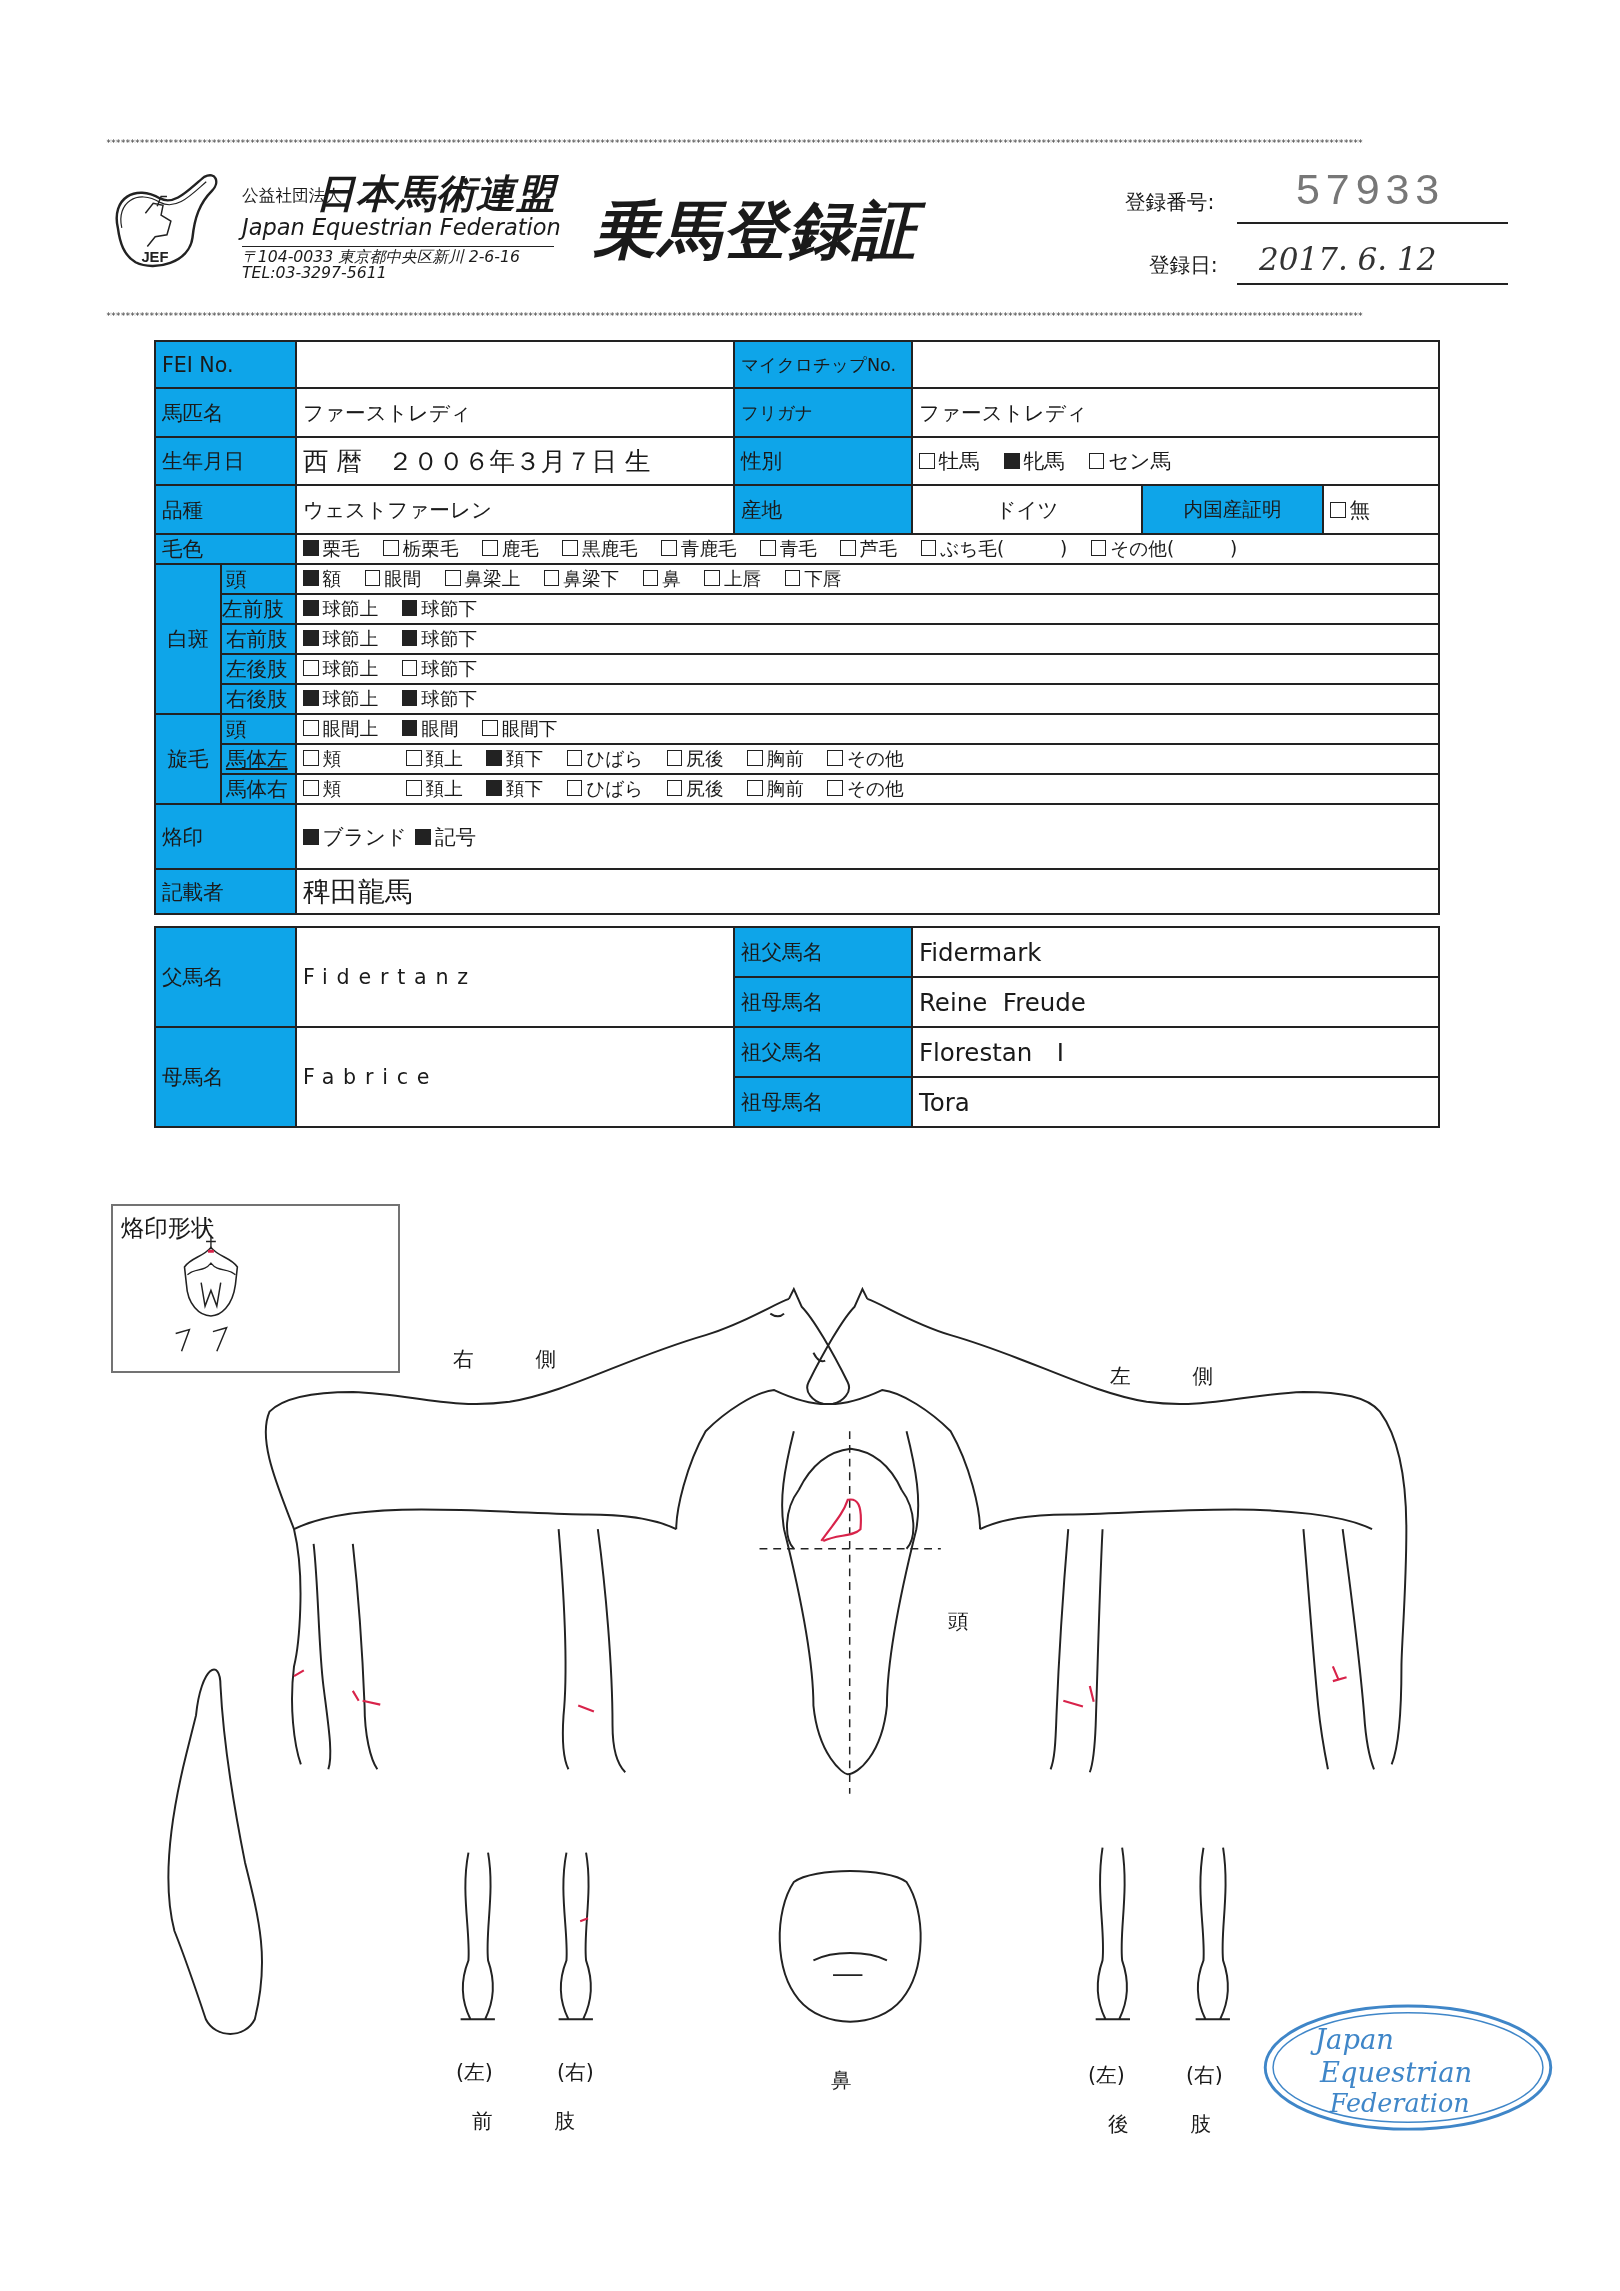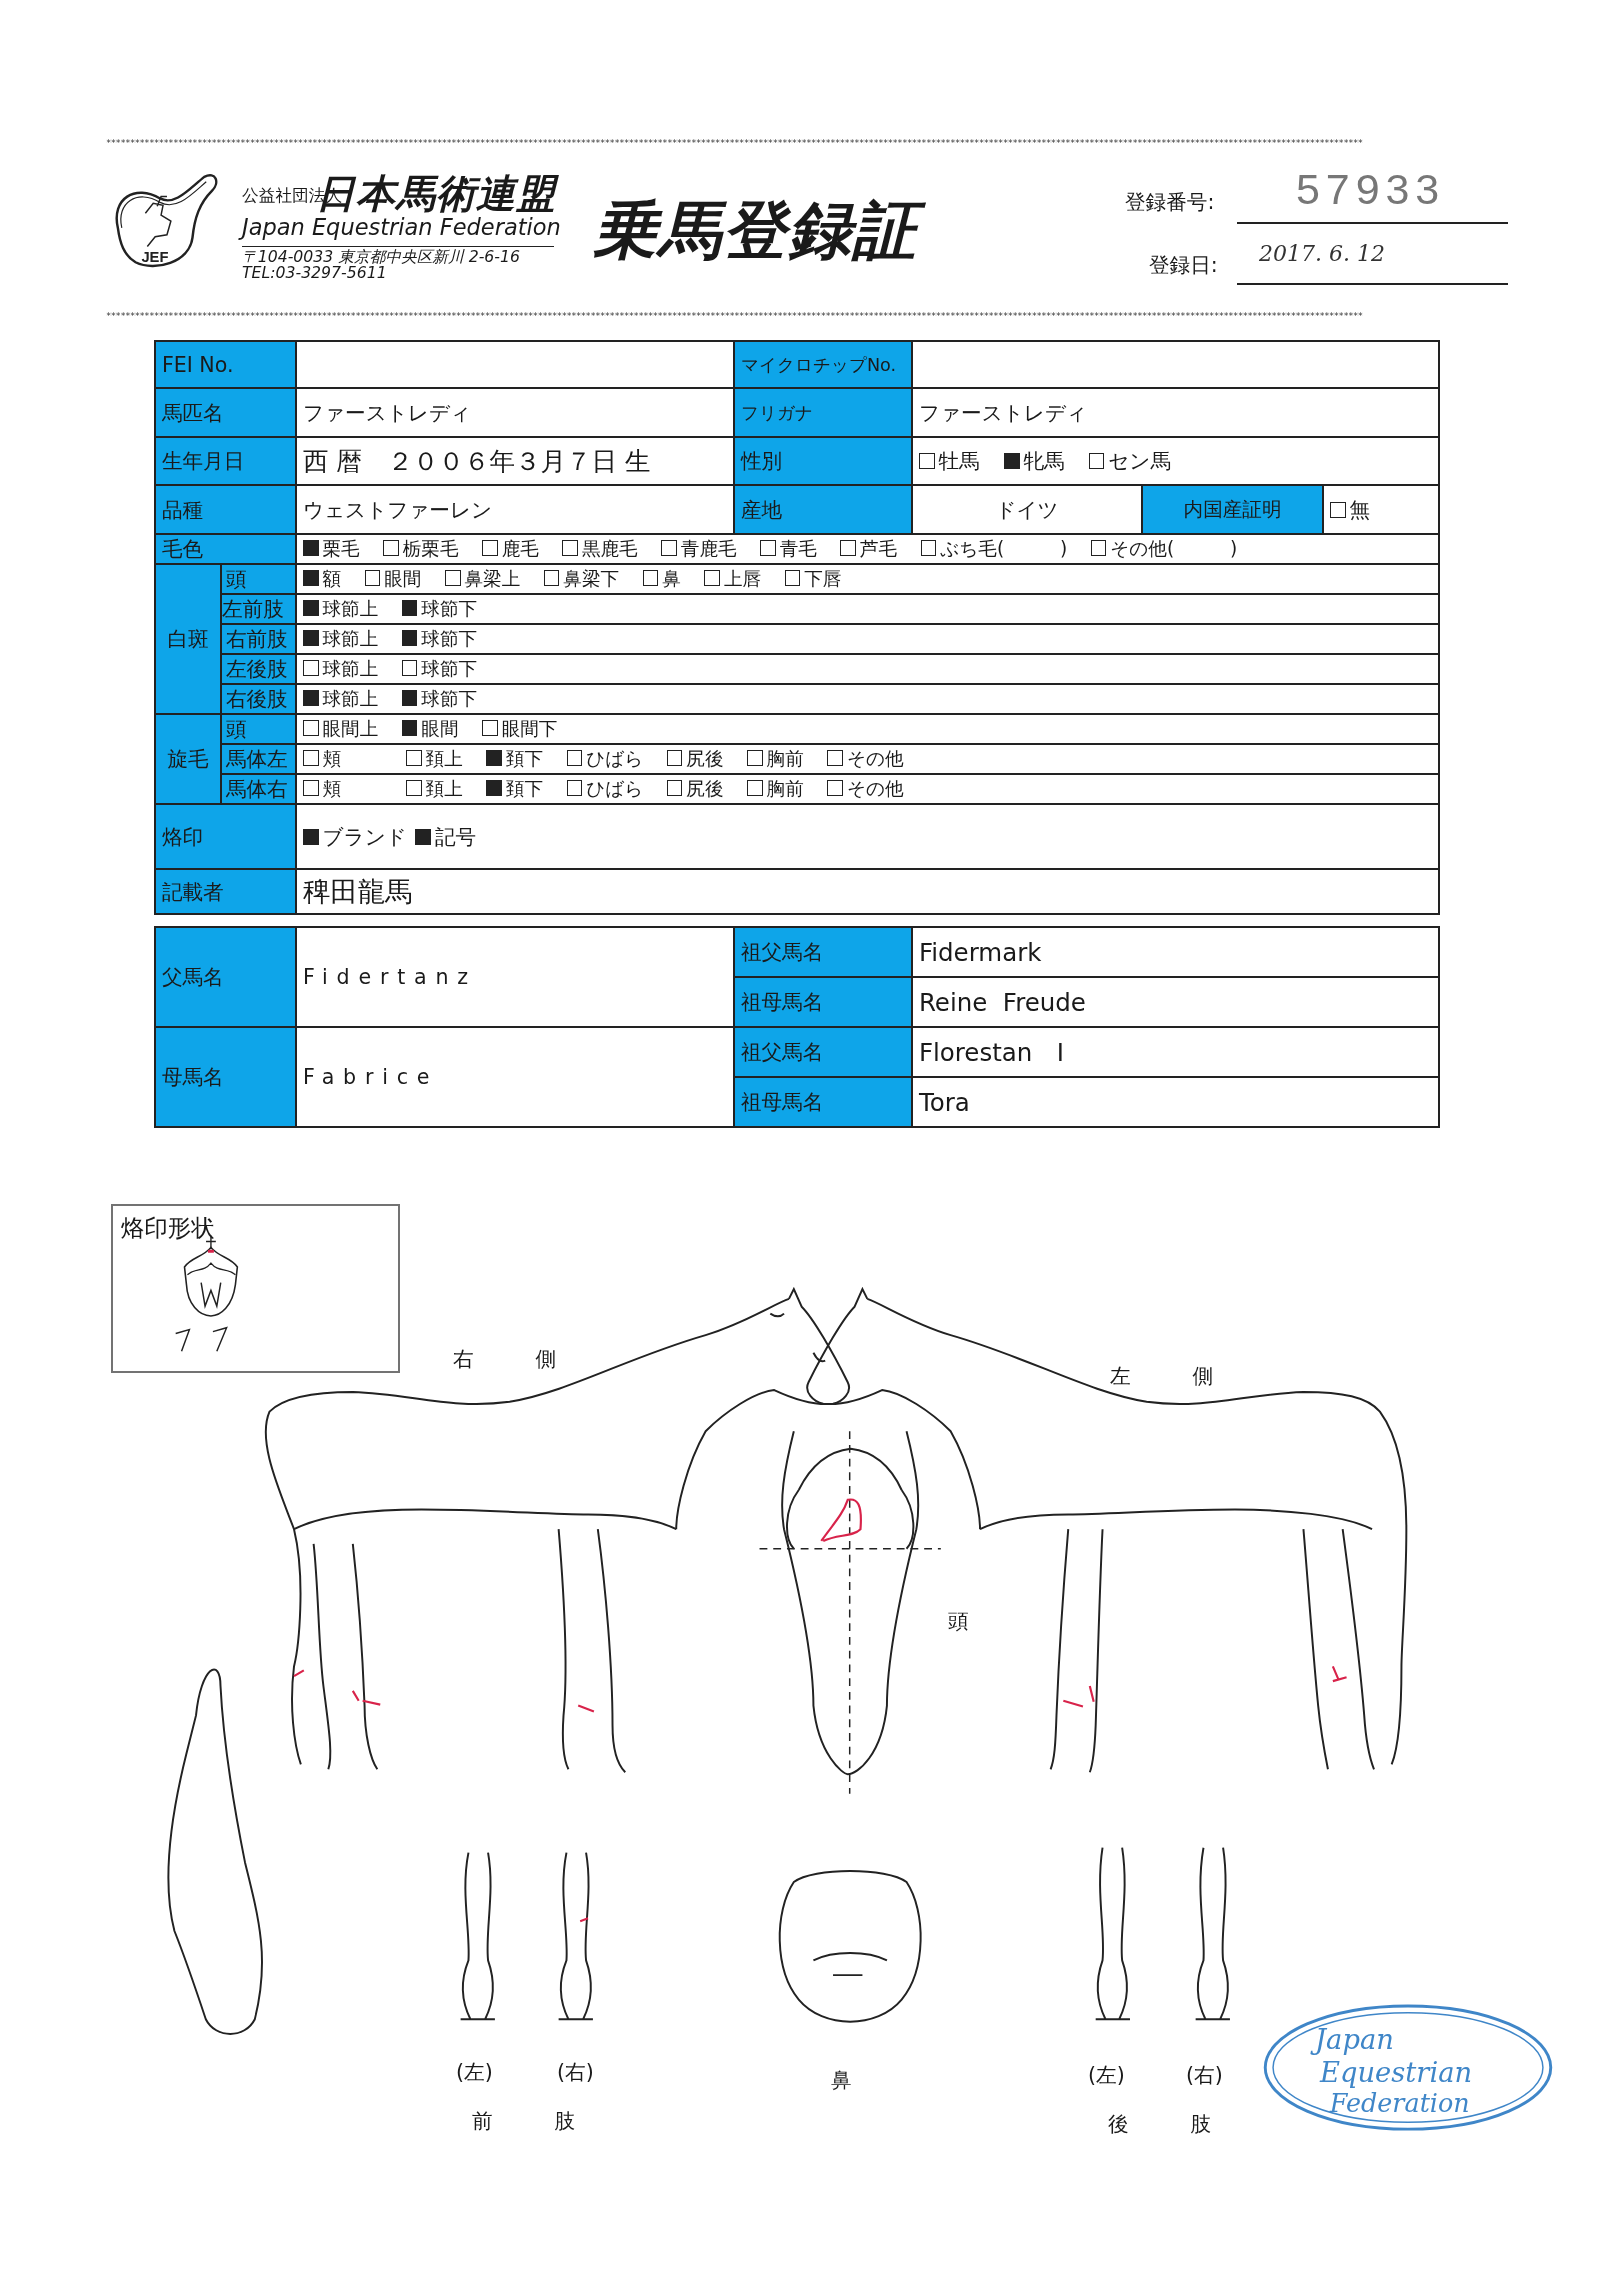--- a/index.html
+++ b/index.html
@@ -10,21 +10,21 @@
          letter-spacing:-0.5px;color:#333;white-space:nowrap;}
   .logo{position:absolute;left:106px;top:169px;width:118px;height:108px;}
   .org-sub{position:absolute;left:242px;top:184px;font-size:16.7px;}
   .org-name{position:absolute;left:316px;top:167px;font-size:39px;font-style:italic;font-weight:bold;letter-spacing:1px;}
   .org-en{position:absolute;left:242px;top:214px;font-size:22.5px;font-style:italic;}
   .org-line{position:absolute;left:242px;top:246px;width:312px;border-top:1.5px solid #222;}
   .org-addr{position:absolute;left:242px;top:249px;font-size:15.7px;font-style:italic;line-height:15.7px;}
   .doc-title{position:absolute;left:593px;top:188px;font-size:63px;font-weight:bold;font-style:italic;letter-spacing:2px;}
   .reg-lbl{position:absolute;font-size:20.6px;}
   .reg-val{position:absolute;font-size:43px;color:#777;letter-spacing:5.9px;font-family:"Liberation Sans",sans-serif;}
-  .reg-date{position:absolute;font-size:22px;color:#333;font-style:italic;font-family:"DejaVu Serif",serif;}
+  .reg-date{position:absolute;font-size:31px;color:#333;font-style:italic;font-family:"DejaVu Serif",serif;}
   .uline{position:absolute;border-top:2px solid #222;}
 
   table.form{position:absolute;left:154px;top:340px;width:1285px;border-collapse:collapse;table-layout:fixed;}
   table.form td{border:2px solid #222;padding:0 5.9px;font-size:20.6px;vertical-align:middle;white-space:nowrap;overflow:hidden;}
   td.lbl{background:#0ea5e9;}
   td.big{font-size:29px;}
   td.sp{letter-spacing:8.8px;font-size:26.5px;}
   .chk{display:inline-block;width:13.7px;height:13.7px;border:1.5px solid #222;margin-right:3.9px;vertical-align:-1px;}
   .chk.on{background:#222;}
   .opt{margin-right:17.6px;}
@@ -167,21 +167,21 @@
   <tr style="height:30px">
     <td class="lbl" rowspan="3" style="text-align:center;padding:0;">旋毛</td>
     <td class="lbl" style="padding:0 3.9px;">頭</td>
     <td colspan="5" style="font-size:18.6px;">
       <span class="opt"><span class="chk"></span><span>眼間上</span></span>
       <span class="opt"><span class="chk on"></span><span>眼間</span></span>
       <span class="opt"><span class="chk"></span><span>眼間下</span></span>
     </td>
   </tr>
   <tr style="height:30px">
-    <td class="lbl" style="padding:0 3.9px;">馬体左</td>
+    <td class="lbl" style="padding:0 3.9px;text-decoration:underline;">馬体左</td>
     <td colspan="5" style="font-size:18.6px;">
       <span class="opt" style="margin-right:59px;"><span class="chk"></span><span>頬</span></span>
       <span class="opt"><span class="chk"></span><span>頚上</span></span>
       <span class="opt"><span class="chk on"></span><span>頚下</span></span>
       <span class="opt"><span class="chk"></span><span>ひばら</span></span>
       <span class="opt"><span class="chk"></span><span>尻後</span></span>
       <span class="opt"><span class="chk"></span><span>胸前</span></span>
       <span class="opt"><span class="chk"></span><span>その他</span></span>
     </td>
   </tr>

